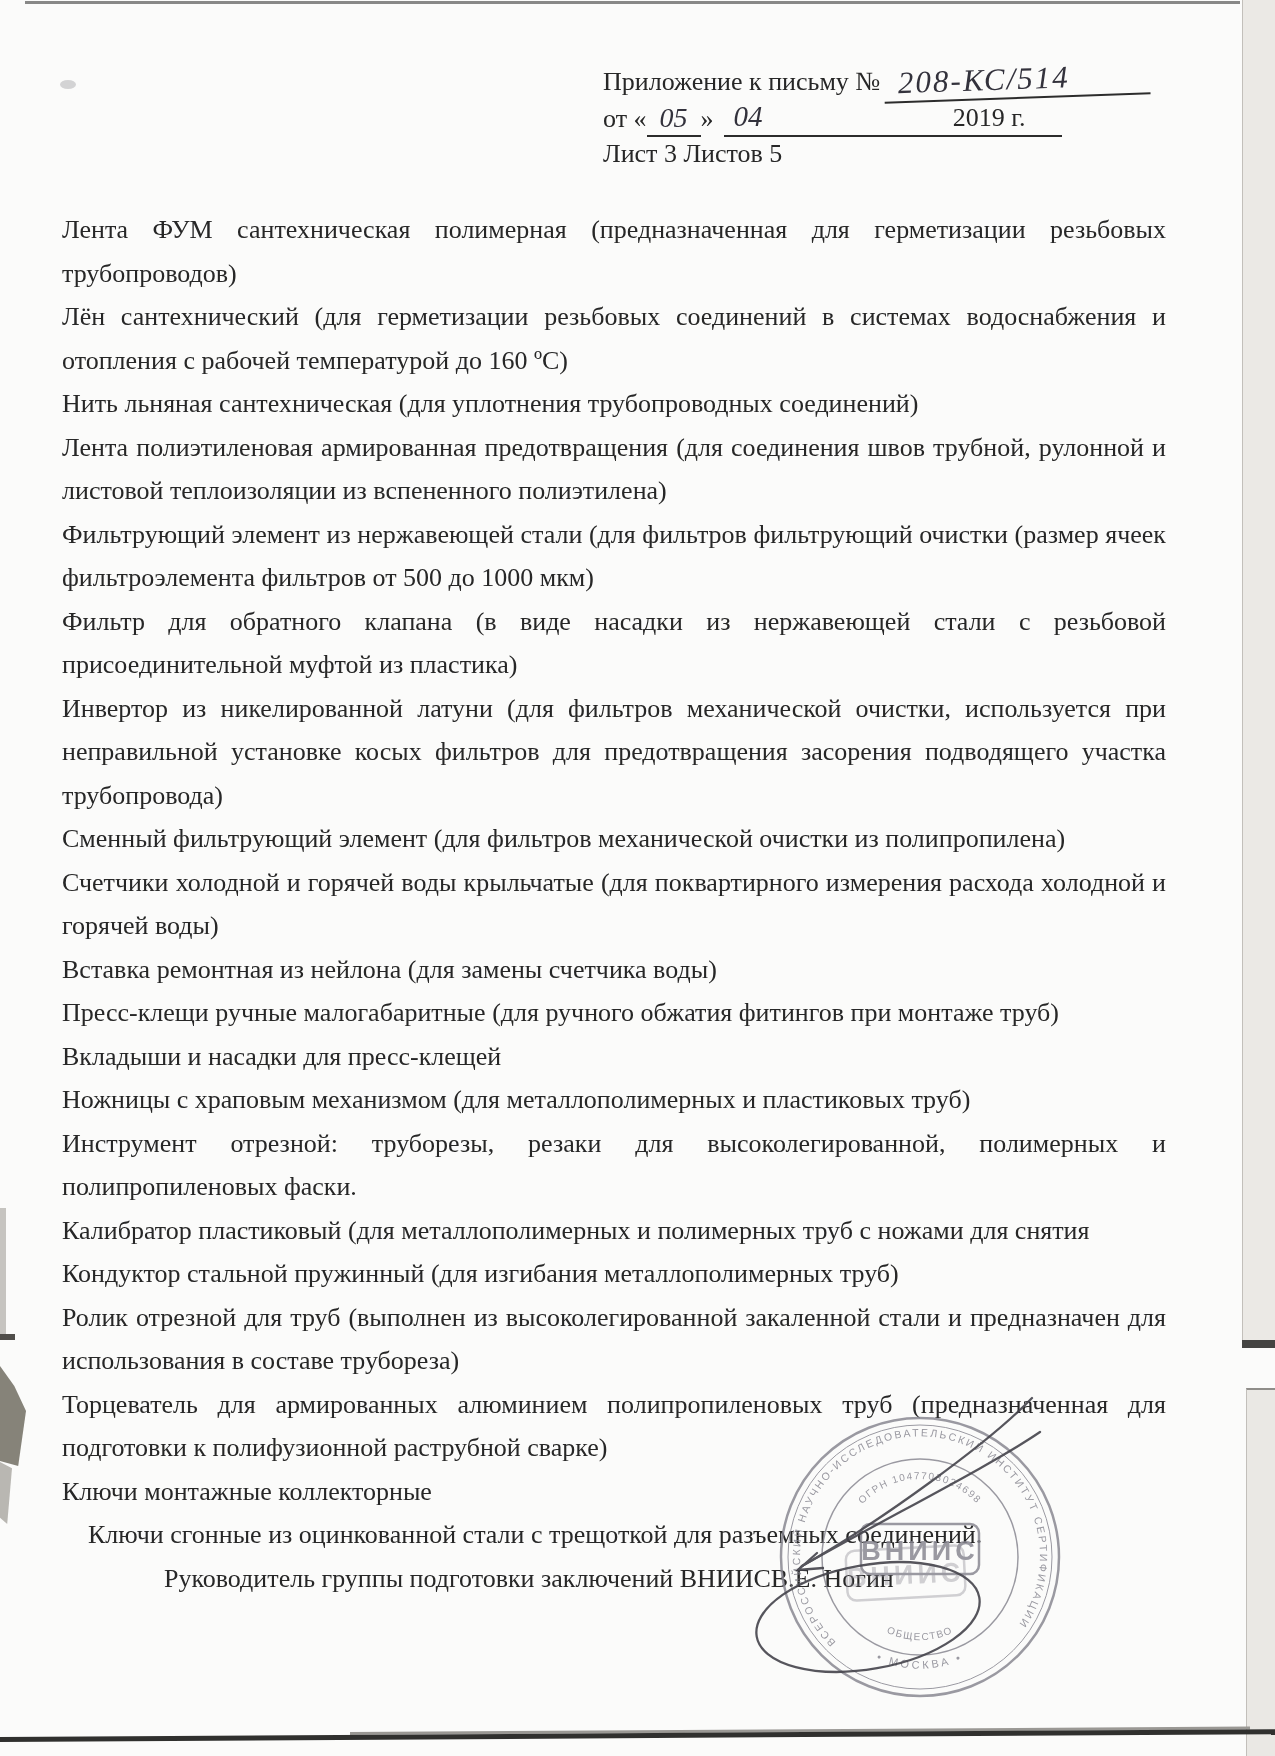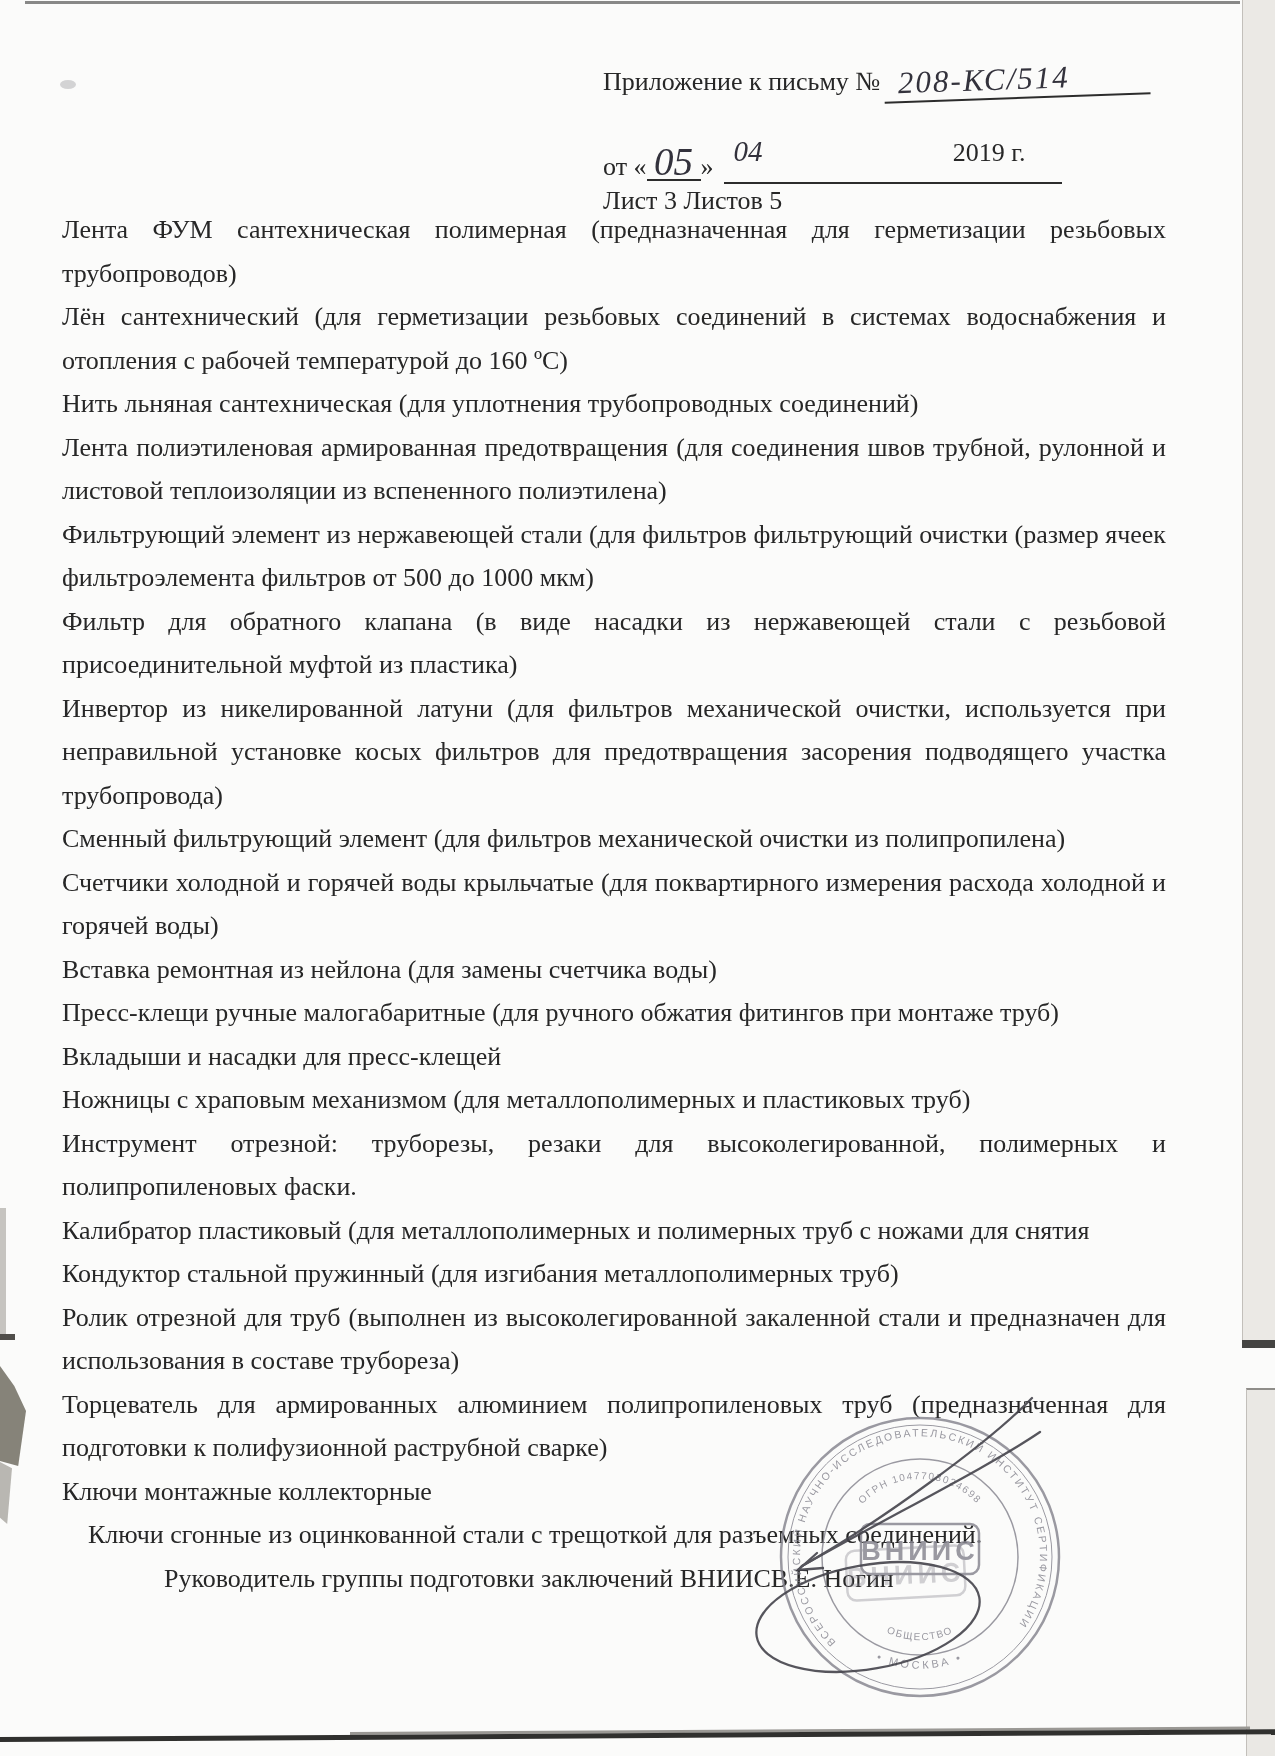--- a/index.html
+++ b/index.html
@@ -19,23 +19,23 @@
   .left-line{position:absolute;left:0;top:1334px;width:15px;height:6px;background:#504e4a;}
   .left-blob{position:absolute;left:0;top:1366px;width:26px;height:100px;background:#868379;clip-path:polygon(0 0,55% 20%,100% 45%,70% 100%,0 95%);}
   .left-blob2{position:absolute;left:0;top:1462px;width:12px;height:62px;background:#b9b7b2;clip-path:polygon(0 0,100% 10%,60% 100%,0 90%);}
   .bottom-smear{position:absolute;left:350px;top:1732px;width:900px;height:3px;background:#9a9894;transform:rotate(-.35deg);transform-origin:left center;}
   .bottom-line{position:absolute;left:0;top:1737px;width:1280px;height:5px;background:#30302e;transform:rotate(-.35deg);transform-origin:left center;}
   
   .hdr{position:absolute;left:603px;top:62px;width:560px;font-size:26px;line-height:34px;}
   .hdr-row{white-space:nowrap;}
   .hw{font-style:italic;color:#33323c;}
   .hw-num{display:inline-block;width:252px;border-bottom:2px solid #2c2c2c;font-size:31px;letter-spacing:2px;transform:rotate(-2deg);padding:0 0 1px 14px;margin-left:4px;vertical-align:bottom;}
-  .hw-day{display:inline-block;width:54px;border-bottom:2px solid #2c2c2c;text-align:center;font-size:39px;}
+  .hw-day{display:inline-block;width:54px;border-bottom:2px solid #2c2c2c;text-align:center;font-size:28px;}
   .long-ul{display:inline-block;width:338px;border-bottom:2px solid #2c2c2c;vertical-align:bottom;margin-left:10px;
-           display:inline-flex;justify-content:space-between;align-items:baseline;padding:0 36px 12px 10px;box-sizing:border-box;margin-top:35px;}
+           display:inline-flex;justify-content:space-between;align-items:baseline;padding:0 36px 0 10px;box-sizing:border-box;}
   .hw-month{font-size:29px;}
   
   .doc{position:absolute;left:62px;top:208px;width:1104px;font-size:26px;line-height:43.5px;}
   .line{height:43.5px;overflow:hidden;}
   .just{text-align:justify;text-align-last:justify;}
   .sig-row{height:43.5px;display:flex;justify-content:flex-start;padding-left:102px;padding-right:58px;font-family:Liberation Serif, serif;}
   
   .stamp{position:absolute;left:775px;top:1412px;width:290px;height:290px;opacity:.82;}
   .sig-svg{position:absolute;left:690px;top:1370px;width:440px;height:340px;}
   .stamp text{font-family:"Liberation Sans","DejaVu Sans",sans-serif;}

